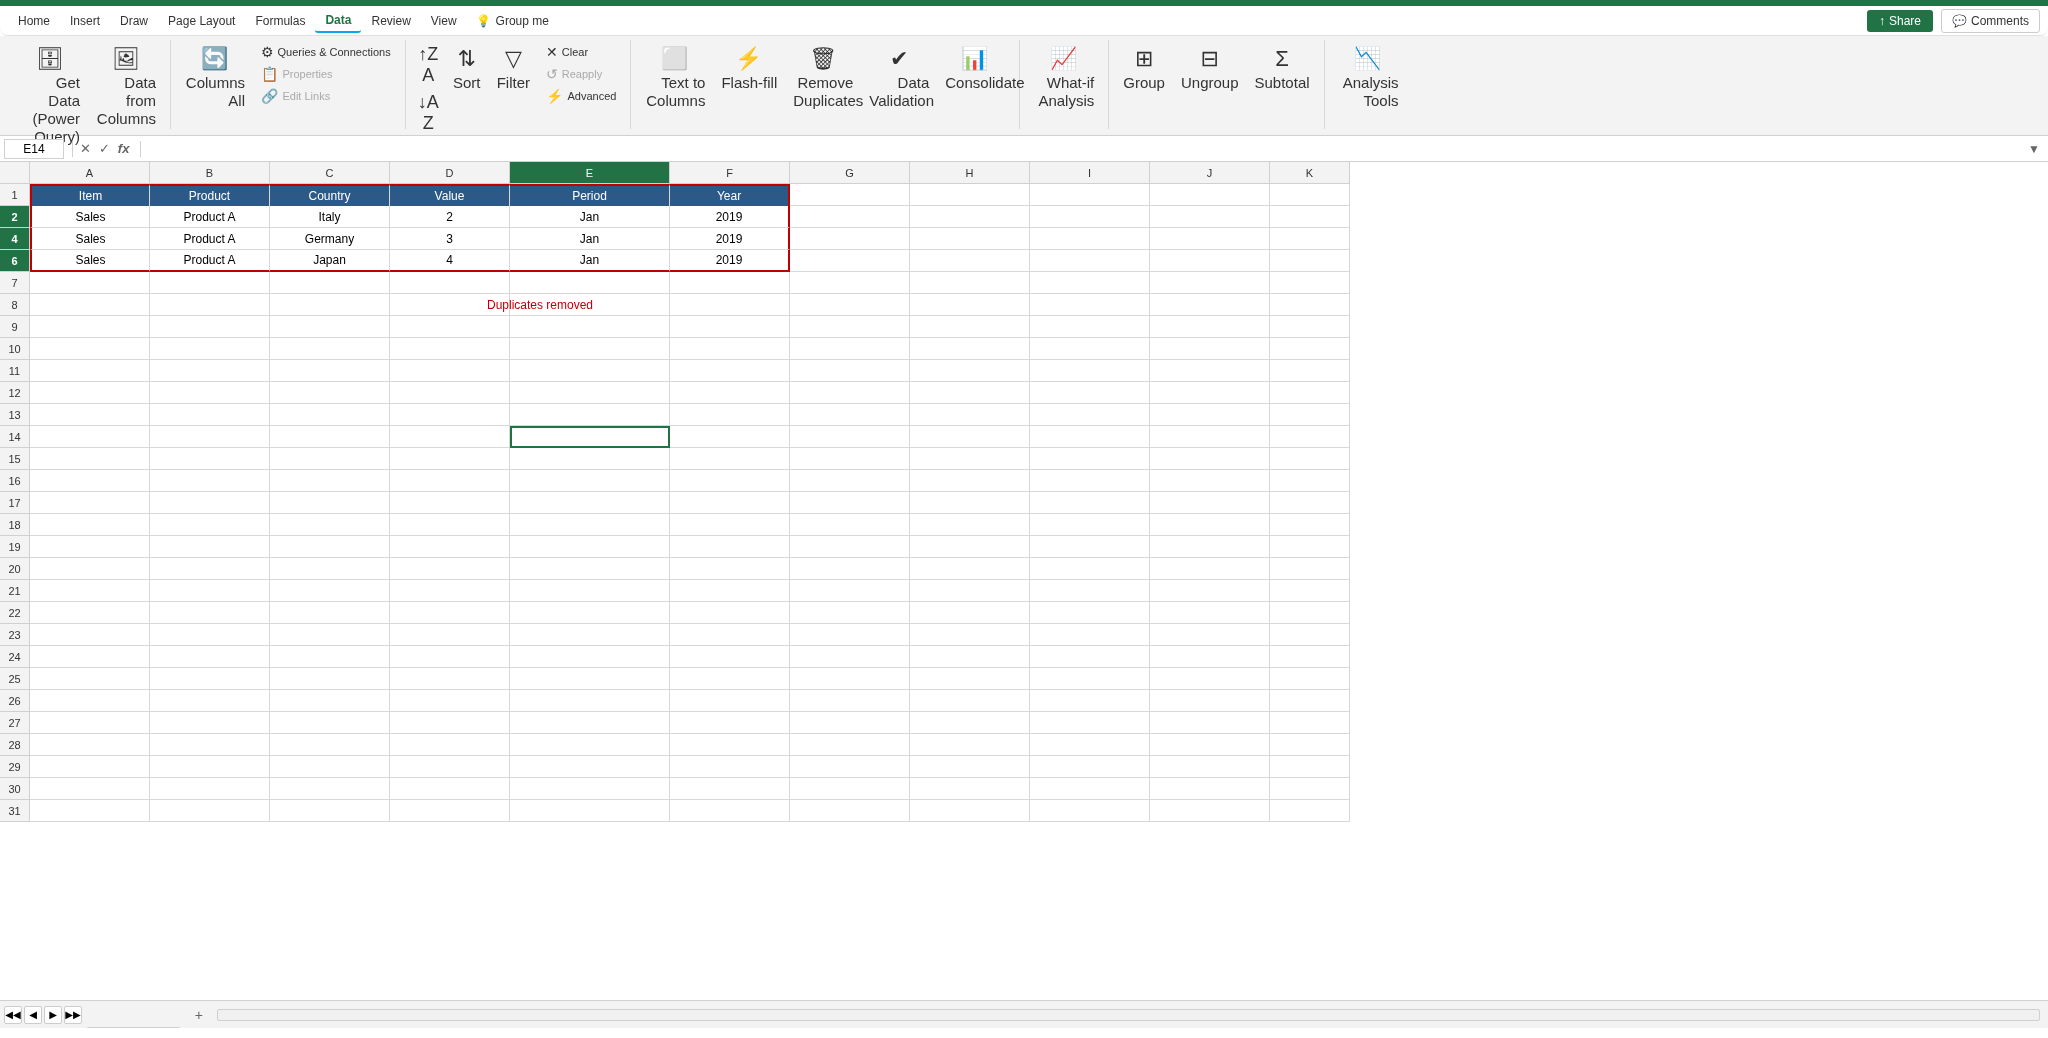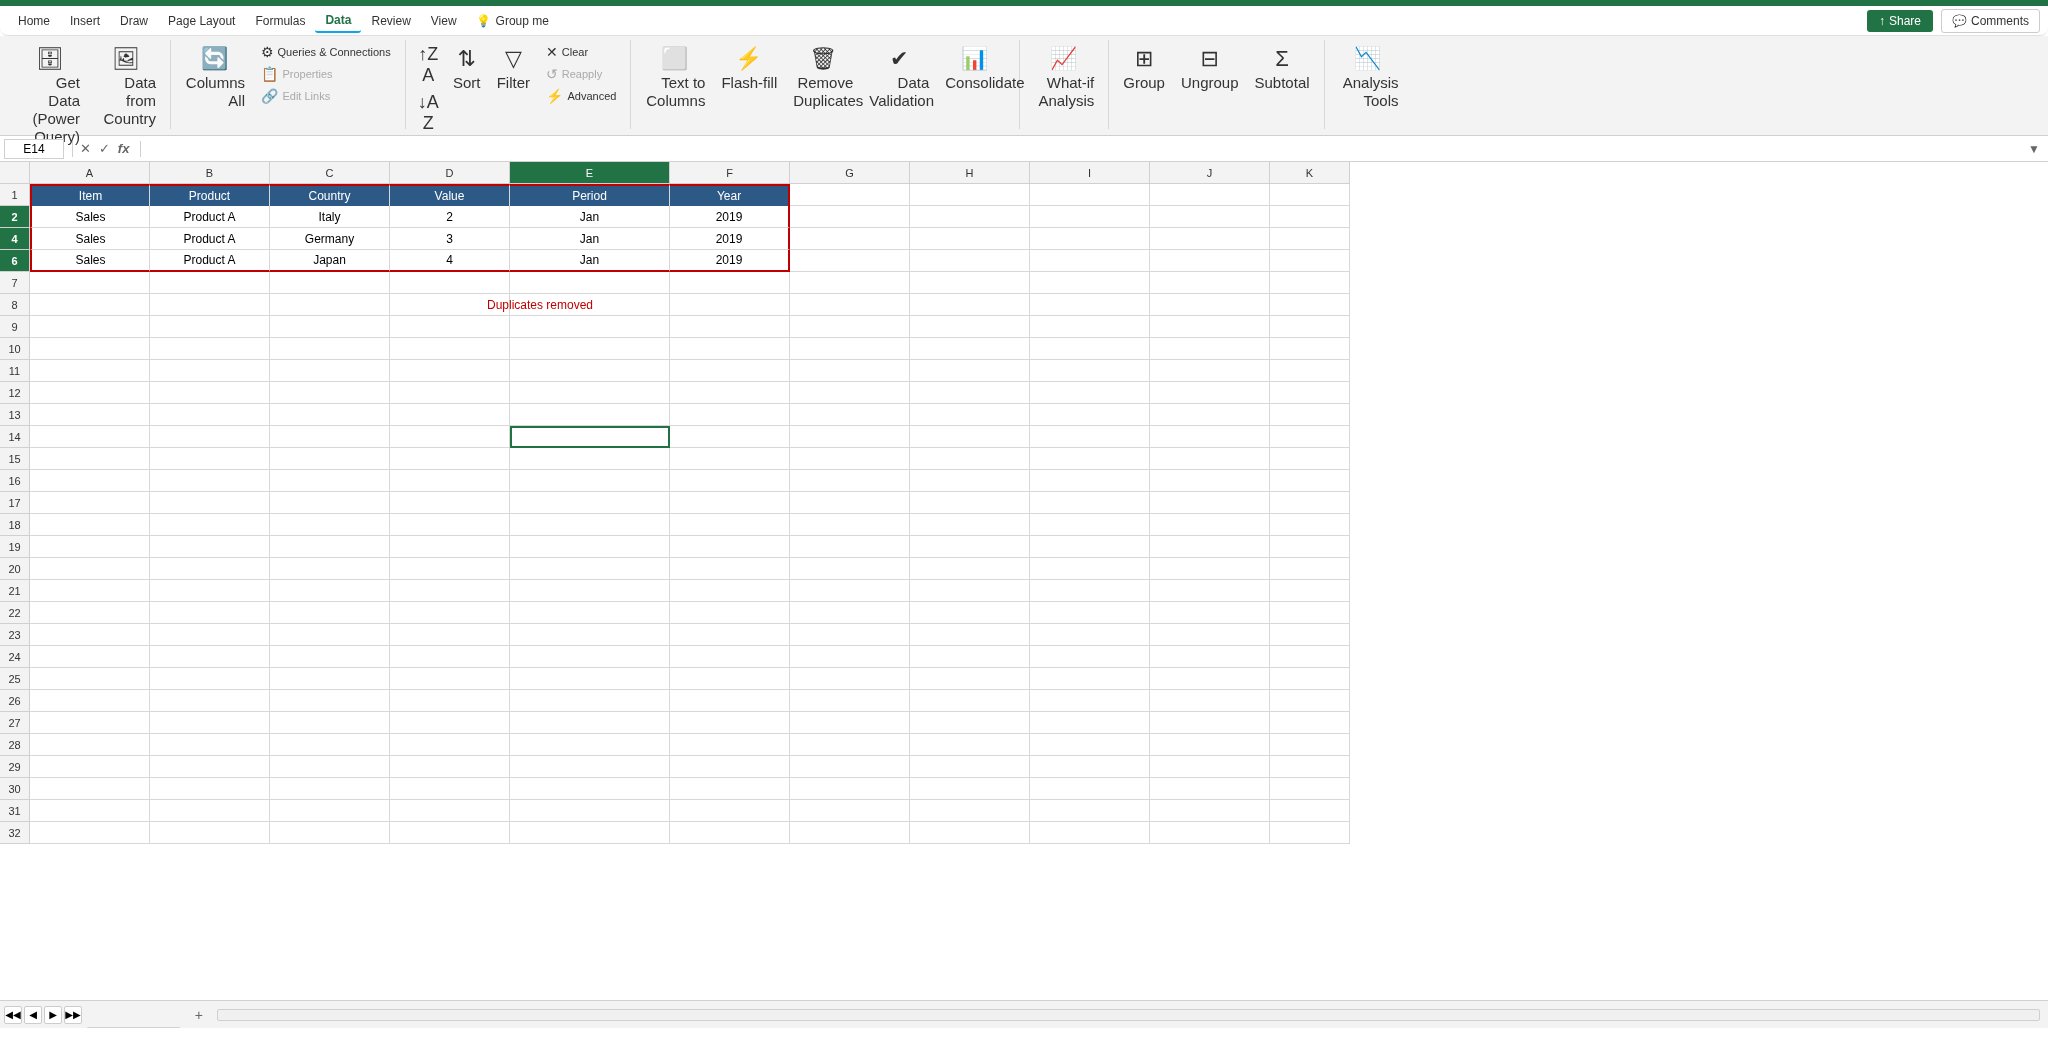--- a/index.html
+++ b/index.html
@@ -310,21 +310,21 @@
 <div class="ribbon">
 
   <div class="ribbon-group">
     <div class="ribbon-group-content">
       <button class="ribbon-btn">
         <span class="icon">🗄</span>
         <span class="ribbon-btn-label">Get Data (Power Query)</span>
       </button>
       <button class="ribbon-btn">
         <span class="icon">🖼</span>
-        <span class="ribbon-btn-label">Data from Country</span>
+        <span class="ribbon-btn-label">Data from Columns</span>
       </button>
     </div>
   </div>
 
   <div class="ribbon-group">
     <div class="ribbon-group-content">
       <button class="ribbon-btn">
         <span class="icon">🔄</span>
         <span class="ribbon-btn-label">Columns All</span>
       </button>
@@ -880,34 +880,20 @@
         <div class="cell"></div>
         <div class="cell"></div>
         <div class="cell wide"></div>
         <div class="cell"></div>
         <div class="cell"></div>
         <div class="cell"></div>
         <div class="cell"></div>
         <div class="cell"></div>
         <div class="cell" style="width: 80px; min-width: 80px;"></div>
       </div>
-      <div class="row">
-        <div class="row-num">32</div>
-        <div class="cell"></div>
-        <div class="cell"></div>
-        <div class="cell"></div>
-        <div class="cell"></div>
-        <div class="cell wide"></div>
-        <div class="cell"></div>
-        <div class="cell"></div>
-        <div class="cell"></div>
-        <div class="cell"></div>
-        <div class="cell"></div>
-        <div class="cell" style="width: 80px; min-width: 80px;"></div>
-      </div>
     </div>
 
 </div>
 
 <div class="sheet-tabs">
   <div class="sheet-nav">
     <div class="sheet-nav-btn">◀◀</div>
     <div class="sheet-nav-btn">◀</div>
     <div class="sheet-nav-btn">▶</div>
     <div class="sheet-nav-btn">▶▶</div>

